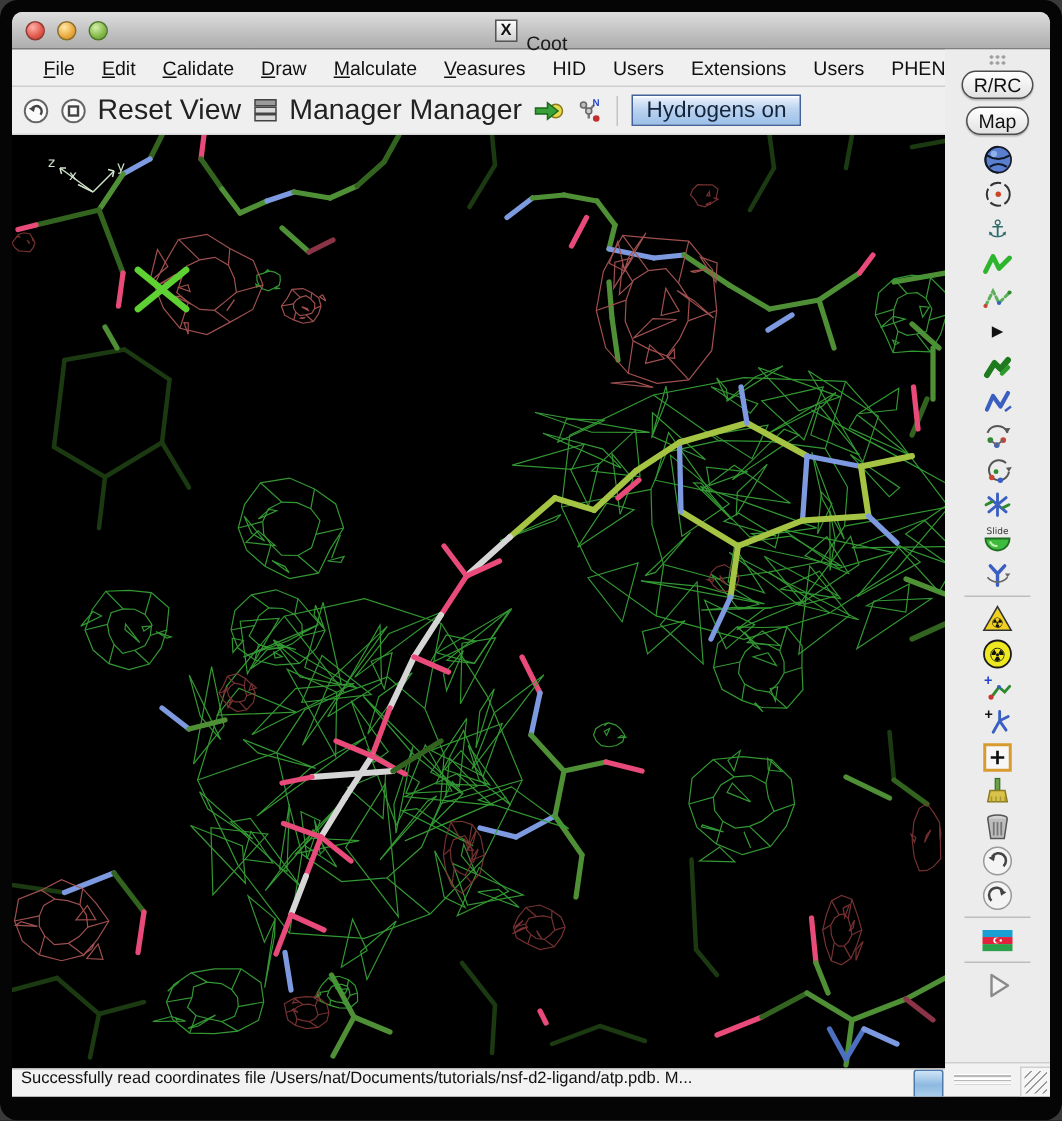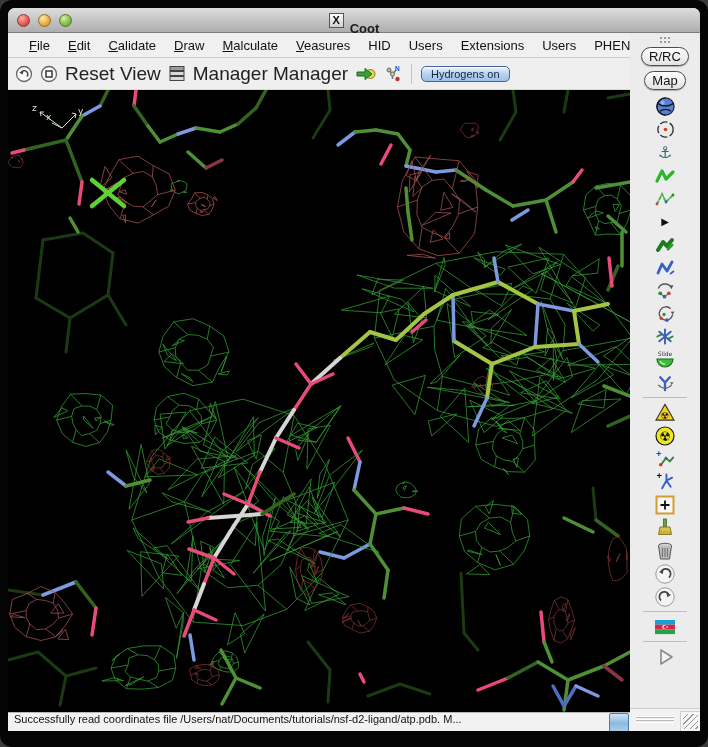--- a/index.html
+++ b/index.html
@@ -8,34 +8,34 @@
   .win{width:692px;height:723px;background:#ececec;border-radius:7px 7px 0 0;overflow:hidden;display:flex;flex-direction:column;}
   
   .titlebar{height:24px;flex:0 0 24px;background:linear-gradient(#dedede,#c2c2c2 55%,#aeaeae);border-bottom:1px solid #7d7d7d;position:relative;display:flex;align-items:center;}
   .lights{display:flex;gap:8px;margin-left:9px;}
   .light{width:13px;height:13px;border-radius:50%;box-sizing:border-box;}
   .light.red{background:radial-gradient(circle at 35% 30%,#ffb0a8,#e0574a 60%,#b93a30);border:1px solid #8f3a32;}
   .light.yellow{background:radial-gradient(circle at 35% 30%,#ffe9a8,#eaa83a 60%,#c8862a);border:1px solid #8f6f2a;}
   .light.green{background:radial-gradient(circle at 35% 30%,#d2f0a8,#84b84a 60%,#5f9634);border:1px solid #4f7a2a;}
   .titlewrap{position:absolute;left:0;right:0;display:flex;justify-content:center;align-items:center;gap:6px;pointer-events:none;}
   .xbadge{width:15px;height:15px;box-sizing:border-box;border:1px solid #555;background:linear-gradient(#fdfdfd,#cfcfcf);font-size:11px;font-weight:bold;color:#111;display:flex;align-items:center;justify-content:center;}
-  .title{font-size:13px;font-weight:bold;color:#1a1a1a;margin-top:16px;}
+  .title{font-size:13px;font-weight:normal;color:#1a1a1a;margin-top:16px;}
   
   .bodyrow{flex:1;display:flex;min-height:0;}
   .leftcol{width:622px;flex:0 0 622px;display:flex;flex-direction:column;}
   
   .menubar{height:24px;flex:0 0 24px;background:#f0f0f0;border-bottom:1px solid #cdcdcd;display:flex;align-items:center;padding-left:12px;}
   .menu-item{font-size:13px;color:#111;padding:0 9px;white-space:nowrap;}
   .menu-item .accel{text-decoration:underline;}
   
   .toolbar{height:31px;flex:0 0 31px;background:#efefef;border-bottom:1px solid #d8d8d8;display:flex;align-items:center;gap:7px;padding:0 7px;}
   .tlabel{font-size:19px;color:#222;white-space:nowrap;}
   .ticon{display:flex;align-items:center;justify-content:center;}
   .tsep{width:1px;height:20px;background:#c4c4c4;margin:0 2px;}
-  .bluebtn{border-radius:5px;border:1.5px solid #44639a;background:linear-gradient(#eef4fc,#bcd4f0 45%,#9cc0e9);padding:1px 9px;font-size:11px;color:#14243a;box-shadow:inset 0 1px 0 rgba(255,255,255,.9);white-space:nowrap;}
+  .bluebtn{border-radius:0;border:1.5px solid #44639a;background:linear-gradient(#eef4fc,#bcd4f0 45%,#9cc0e9);padding:1px 9px;font-size:15px;color:#14243a;box-shadow:inset 0 1px 0 rgba(255,255,255,.9);white-space:nowrap;}
   
   .canvaswrap{width:622px;height:622px;flex:0 0 622px;background:#000;}
   
   .statusbar{height:22px;flex:0 0 22px;background:#f2f2f2;border-top:1px solid #b8b8b8;display:flex;align-items:flex-start;padding-left:6px;font-size:11px;color:#111;overflow:hidden;}
   .statusbar .msg{white-space:nowrap;overflow:hidden;}
   .sthumb{margin-left:auto;margin-right:1px;width:18px;height:17px;border:1px solid #4d7aa8;border-radius:2px;background:linear-gradient(#cfe4f6,#8db9e0 55%,#a9cdeb);flex:0 0 18px;}
   
   .rightpanel{flex:1;background:#ececec;display:flex;flex-direction:column;align-items:center;padding-top:3px;position:relative;}
   .gripdots{width:12px;height:8px;background-image:radial-gradient(#9a9a9a 1px,transparent 1.2px);background-size:4px 4px;margin-bottom:3px;}
   .pillbtn{border-radius:10px;border:1px solid #4c4c4c;background:linear-gradient(#fff,#e2e2e2);padding:1px 7px;font-size:13px;color:#111;margin-bottom:5px;box-shadow:0 1px 1px rgba(0,0,0,.25);white-space:nowrap;}

